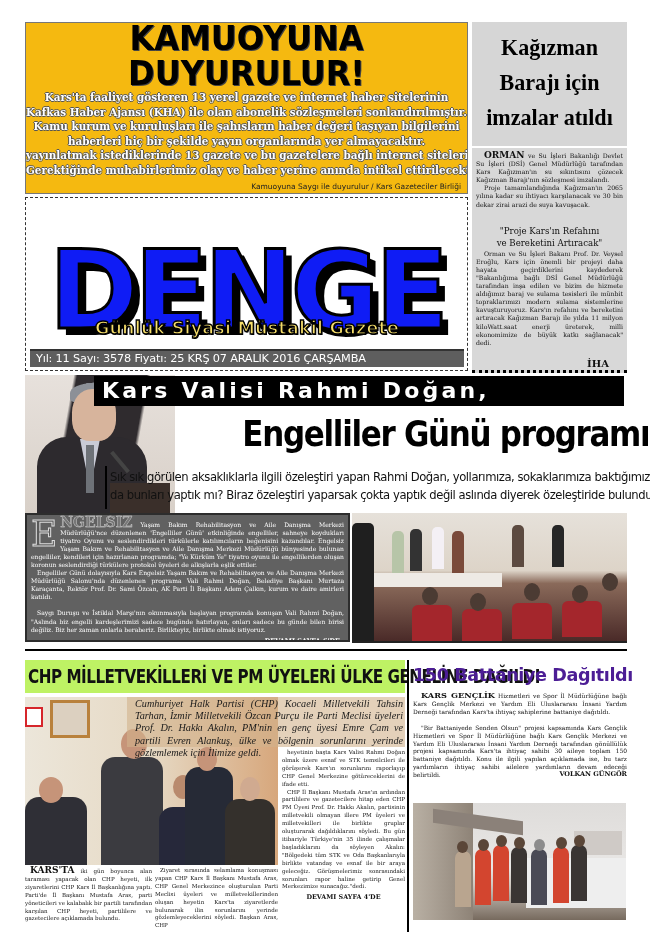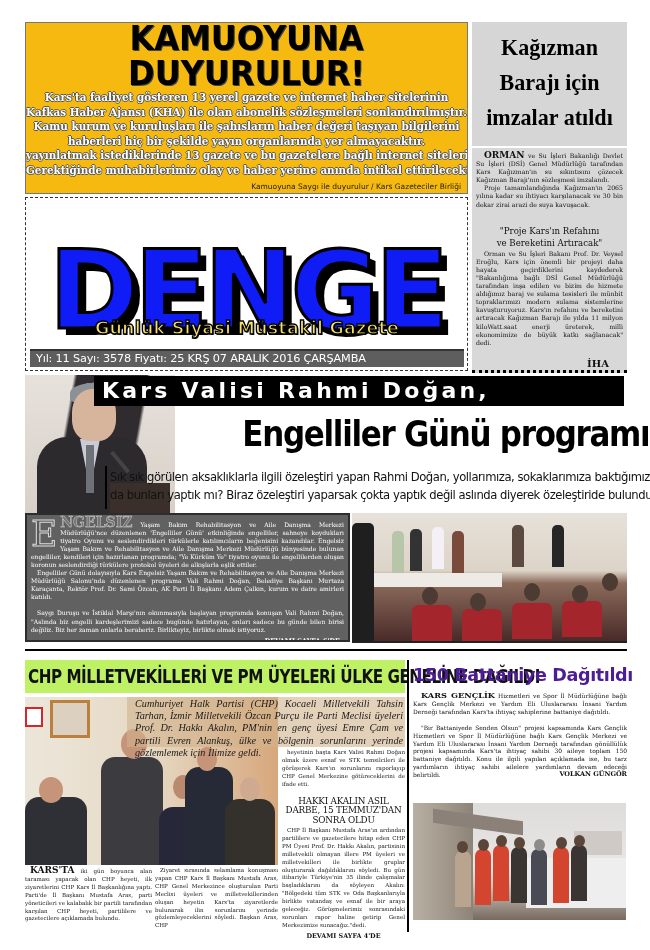--- a/index.html
+++ b/index.html
@@ -340,21 +340,20 @@
   <div class="h" style="left:148px;top:78px;width:20px;height:24px;background:#b98a6d"></div>
   <div class="p" style="left:160px;top:70px;width:48px;height:100px;background:#262a36"></div>
   <div class="h" style="left:172px;top:50px;width:20px;height:24px"></div>
   <div class="p" style="left:200px;top:102px;width:50px;height:68px;background:#34302c"></div>
   <div class="h" style="left:215px;top:80px;width:20px;height:24px;background:#d0aa90"></div>
 </div>
 <div id="chp-lead" class="abs">Cumhuriyet Halk Partisi (CHP) Kocaeli Milletvekili Tahsin Tarhan, İzmir Milletvekili Özcan Purçu ile Parti Meclisi üyeleri Prof. Dr. Hakkı Akalın, PM'nin en genç üyesi Emre Çam ve partili Evren Alankuş, ülke ve bölgenin sorunlarını yerinde gözlemlemek için  İlimize geldi.</div>
 
 <div id="chp-col2" class="abs">
   <p>heyetinin başta Kars Valisi Rahmi Doğan olmak üzere esnaf ve STK temsilcileri ile görüşerek Kars'ın sorunlarını raporlayıp CHP Genel Merkezine götüreceklerini de ifade etti.</p>
-  <div class="sub">HAKKI AKALIN ASIL DARBE, 15 TEMMUZ'DAN SONRA OLDU</div>
   <p>CHP İl Başkanı Mustafa Aras'ın ardından partililere ve gazetecilere hitap eden CHP PM Üyesi Prof. Dr. Hakkı Akalın, partisinin milletvekili olmayan illere PM üyeleri ve milletvekilleri ile birlikte gruplar oluşturarak dağıldıklarını söyledi. Bu gün itibariyle Türkiye'nin 35 ilinde çalışmalar başladıklarını da söyleyen Akalın: "Bölgedeki tüm STK ve Oda Başkanlarıyla birlikte vatandaş ve esnaf ile bir araya geleceğiz. Görüşmelerimiz sonrasındaki sorunları rapor haline getirip Genel Merkezimize sunacağız."dedi.</p>
   <div class="cont">DEVAMI SAYFA 4'DE</div>
 </div>
 
 <div id="kars-col" class="abs">
   <p><span class="lead">KARS'TA</span><span> iki gün boyunca alan taraması yapacak olan CHP heyeti, ilk ziyaretlerini CHP Kars İl Başkanlığına yaptı. Parti'de İl Başkanı Mustafa Aras, parti yöneticileri ve kalabalık bir partili tarafından karşılan CHP heyeti, partililere ve gazetecilere açıklamada bulundu.</span></p>
 </div>
 <div id="chp-col3" class="abs">
   <p>Ziyaret sırasında selamlama konuşması yapan CHP Kars İl Başkanı Mustafa Aras, CHP Genel Merkezince oluşturulan Parti Meclisi üyeleri ve milletvekillerinden oluşan heyetin Kars'ta ziyaretlerde bulunarak ilin sorunlarını yerinde gözlemleyeceklerini söyledi. Başkan Aras, CHP</p>
 </div>

